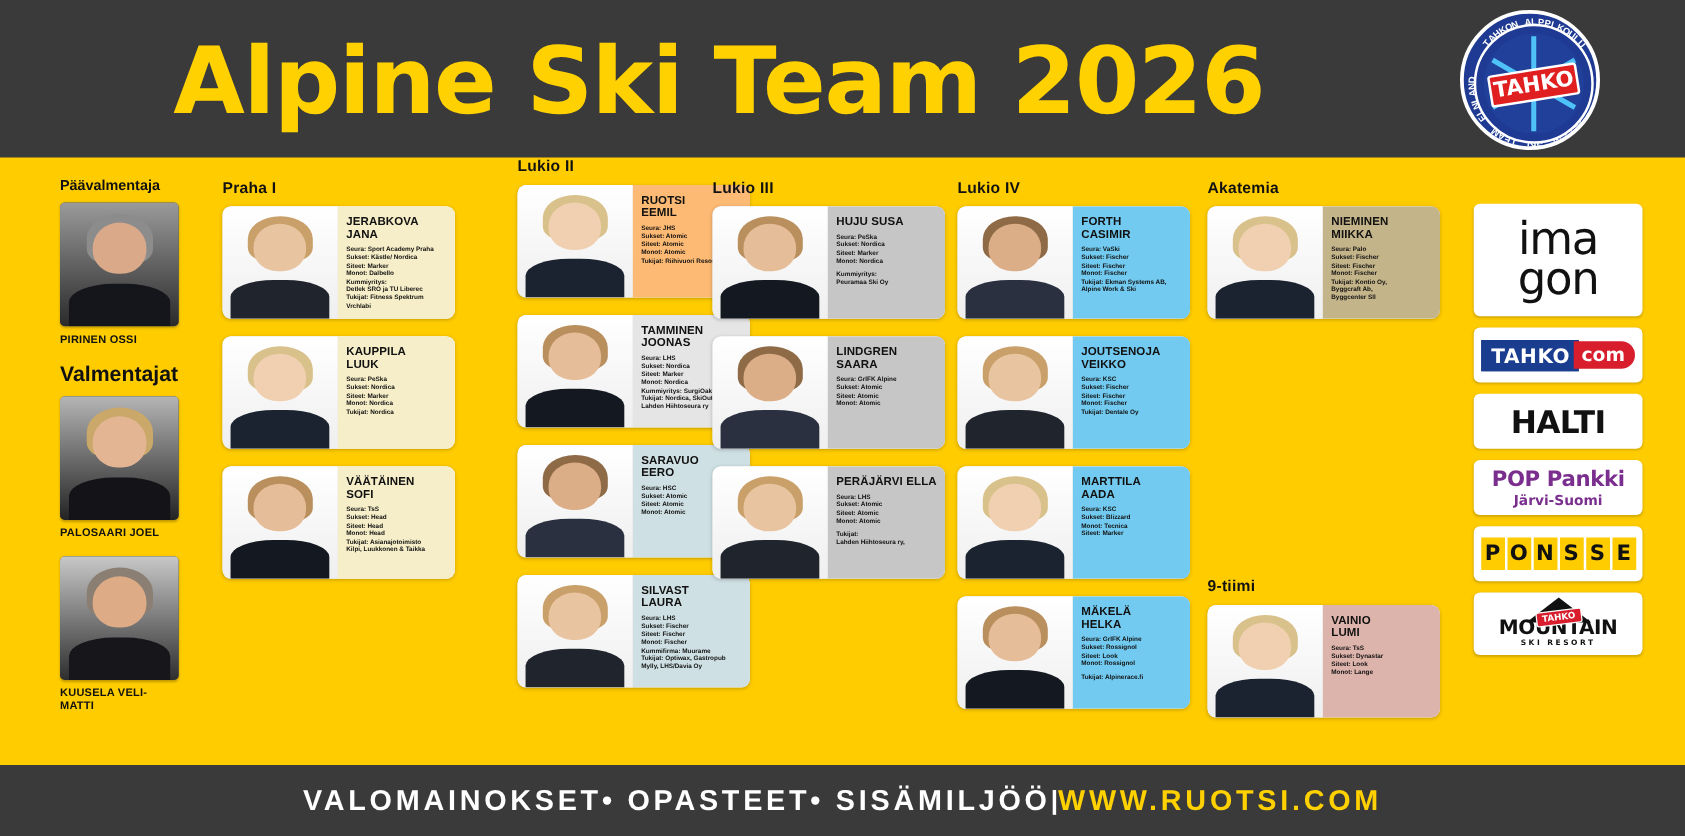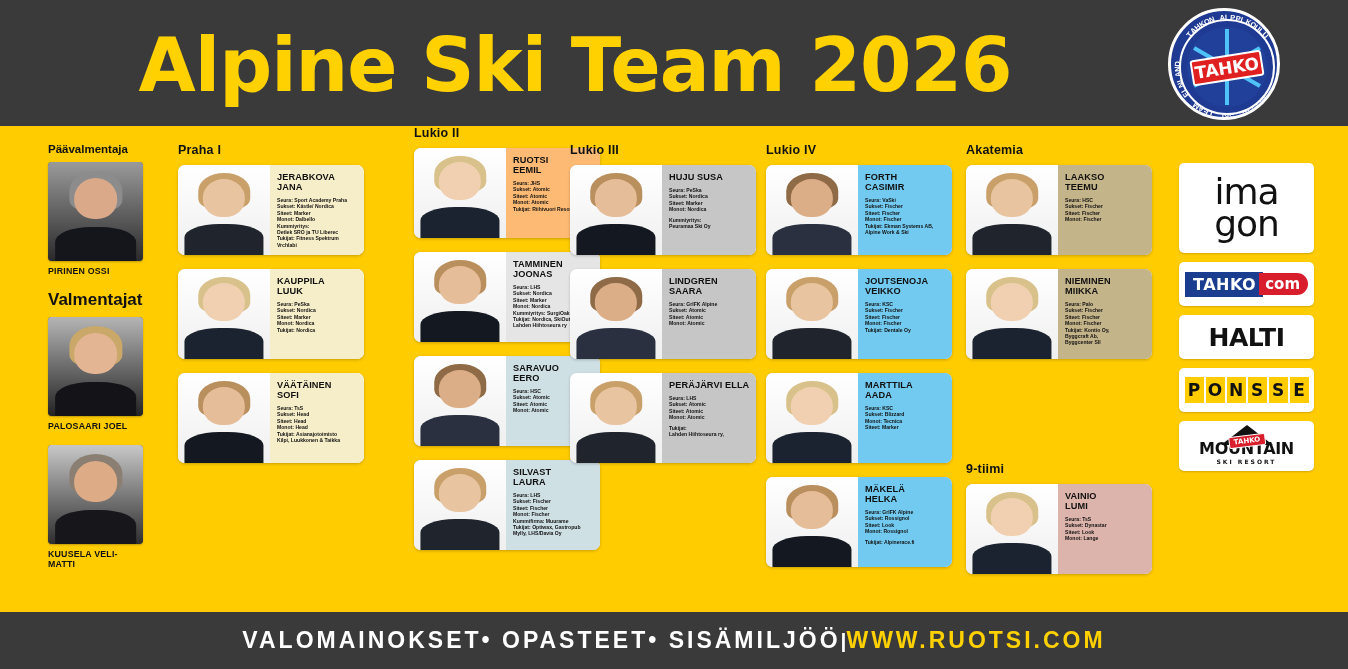--- a/index.html
+++ b/index.html
@@ -574,40 +574,20 @@
           </div>
         </div>
       </div>
     </div>
     <div class="group" style="left: 966px; top: 143px;">
       <div class="group-title">Akatemia</div>
       <div class="card">
         <div class="card-photo">
           <div class="ph">
             <div class="bg" style="background:linear-gradient(180deg,#ffffff,#efefef)"></div>
-            <div class="hair" style="background:#c9a06a"></div>
-            <div class="head" style="background:#e8c4a0"></div>
-            <div class="body" style="background:#20242c"></div>
-          </div>
-        </div>
-        <div class="card-info" style="background: rgb(196, 180, 138);">
-          <div class="card-name">LAAKSO
-TEEMU</div>
-          <div class="card-specs">
-            <div class="spec">Seura: HSC</div>
-            <div class="spec">Sukset: Fischer</div>
-            <div class="spec">Siteet: Fischer</div>
-            <div class="spec">Monot: Fischer</div>
-          </div>
-        </div>
-      </div>
-      <div class="card">
-        <div class="card-photo">
-          <div class="ph">
-            <div class="bg" style="background:linear-gradient(180deg,#ffffff,#efefef)"></div>
             <div class="hair" style="background:#d8c18a"></div>
             <div class="head" style="background:#f0d0b0"></div>
             <div class="body" style="background:#1c2330"></div>
           </div>
         </div>
         <div class="card-info" style="background: rgb(196, 180, 138);">
           <div class="card-name">NIEMINEN
 MIIKKA</div>
           <div class="card-specs">
             <div class="spec">Seura: Palo</div>
@@ -658,20 +638,26 @@
     <div class="tahkocom">
       <div class="blue">TAHKO</div>
       <div class="red">com</div>
     </div>
   </div>
 
   <div class="sp-box sp-small">
     <div class="halti">HALTI</div>
   </div>
 
+  <div class="sp-box sp-small">
+    <div class="pop">
+      <div class="p1">POP Pankki</div>
+      <div class="p2">Järvi-Suomi</div>
+    </div>
+  </div>
 
   <div class="sp-box sp-small">
     <div class="ponsse" id="ponsse-letters">
         <span>P</span>
         <span>O</span>
         <span>N</span>
         <span>S</span>
         <span>S</span>
         <span>E</span>
       </div>

